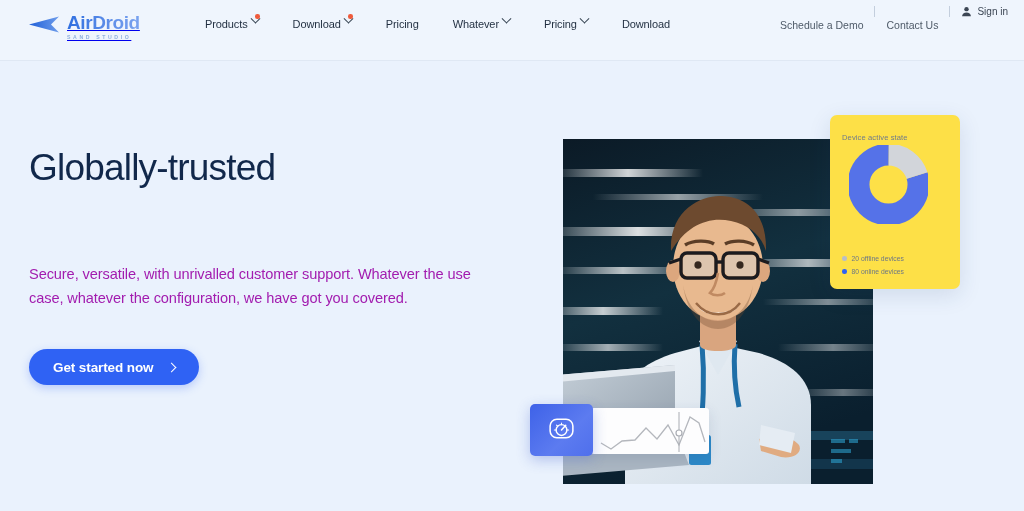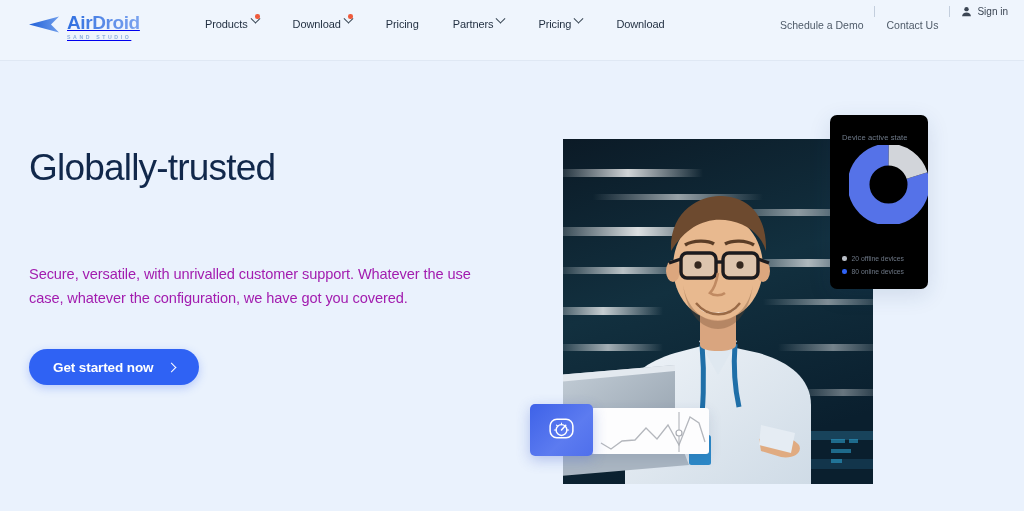--- a/index.html
+++ b/index.html
@@ -105,22 +105,22 @@
   .visual { position:absolute; left:500px; top:0; width:524px; height:450px; }
 
   .photo {
     position:absolute; left:63px; top:78px; width:310px; height:345px;
     overflow:hidden; background:#0d1b26;
   }
   .photo-svg { display:block; width:310px; height:345px; }
 
   
   .donut-card {
-    position:absolute; left:330px; top:54px; width:98px; height:174px;
-    background:#000000; border-radius:7px;
+    position:absolute; left:330px; top:54px; width:130px; height:174px;
+    background:#fde047; border-radius:7px;
     box-shadow:0 6px 22px rgba(29,60,109,0.13);
     z-index:20;
   }
   .donut-title {
     position:absolute; top:18px; left:12px;
     font-size:7.6px; color:#707b8a; letter-spacing:0.1px;
   }
   .donut-svg { position:absolute; top:30px; left:19px; }
   .legend {
     position:absolute; bottom:14px; left:12px;
@@ -199,21 +199,21 @@
       <span>Download</span>
       <span class="caret"></span>
       <span class="nav-dot"></span>
     </div>
 
     <div class="nav-item">
       <span>Pricing</span>
     </div>
 
     <div class="nav-item">
-      <span>Partners</span>
+      <span>Whatever</span>
       <span class="caret"></span>
     </div>
 
     <div class="nav-item">
       <span>Pricing</span>
       <span class="caret"></span>
     </div>
 
     <div class="nav-item">
       <span>Download</span>

